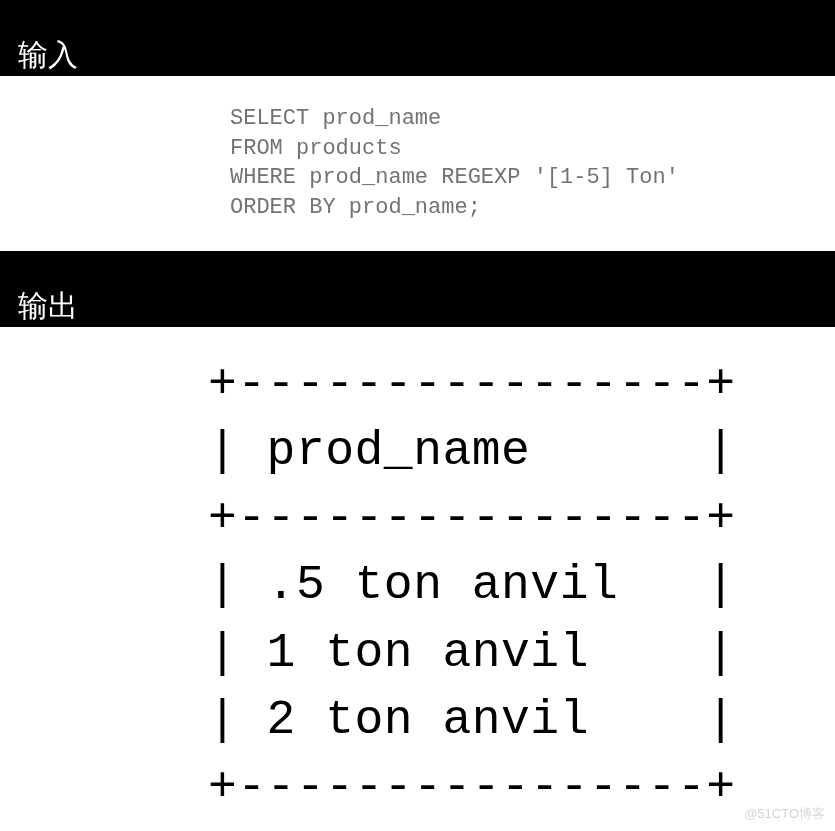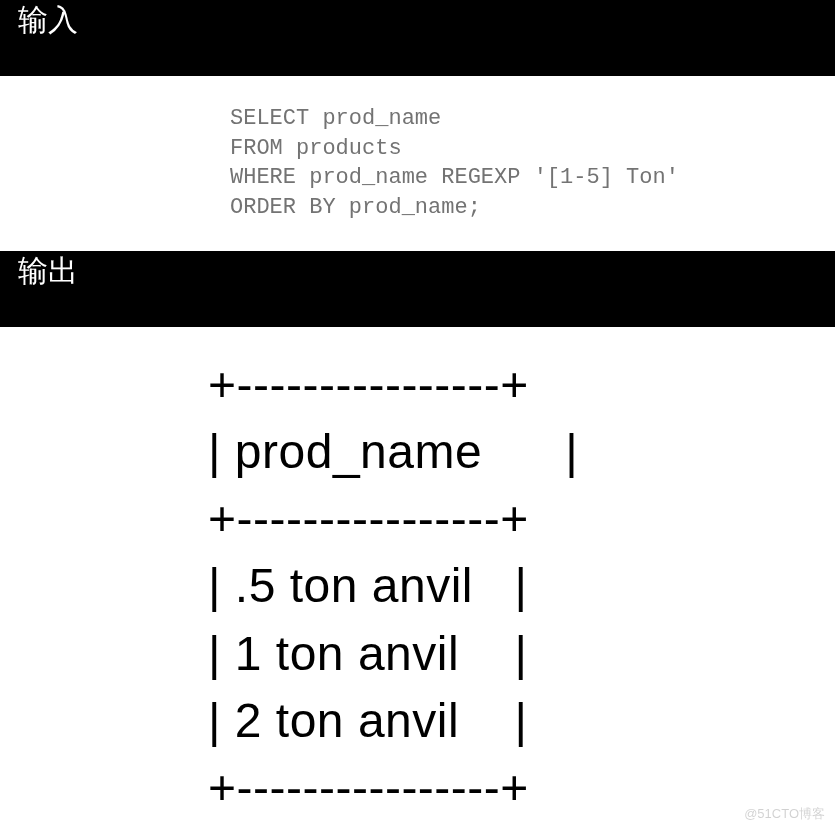--- a/index.html
+++ b/index.html
@@ -10,36 +10,36 @@
     font-family: "Courier New", Courier, monospace;
     position: relative;
     overflow: hidden;
   }
   .header-bar {
     background: #000000;
     color: #ffffff;
     width: 835px;
     height: 76px;
     display: flex;
-    align-items: flex-start;
+    align-items: flex-end;
     padding-left: 18px;
     font-family: "SimSun", "Microsoft YaHei", sans-serif;
     font-size: 30px;
   }
   .sql-block {
     padding: 28px 0 28px 230px;
     font-family: "Courier New", Courier, monospace;
     font-size: 22px;
     line-height: 1.35;
     color: #737373;
     white-space: pre;
   }
   .output-table {
     padding: 24px 0 0 208px;
-    font-family: Liberation Sans, sans-serif;
+    font-family: Liberation Mono, monospace;
     font-size: 48px;
     line-height: 1.4;
     color: #000;
     white-space: pre;
     letter-spacing: 0.5px;
   }
   .watermark {
     position: absolute;
     right: 10px;
     bottom: 8px;

